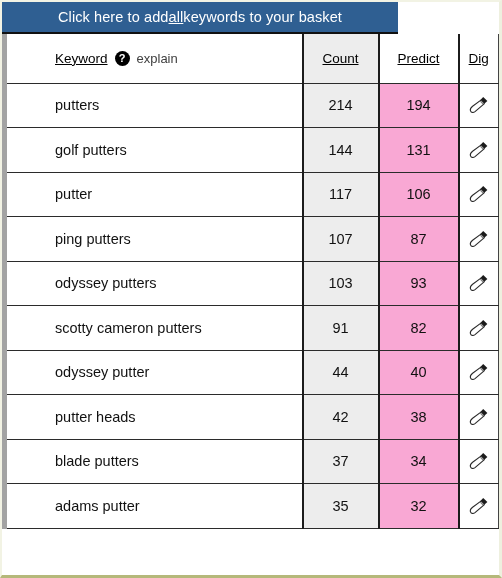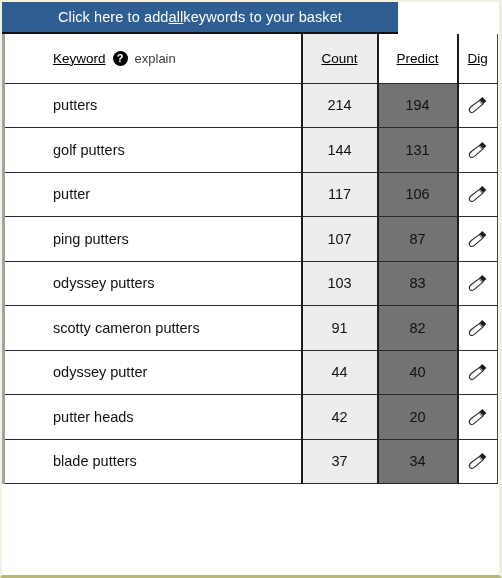--- a/index.html
+++ b/index.html
@@ -60,21 +60,21 @@
     table-layout: fixed;
     background: #ffffff;
   }
   table.kw th, table.kw td {
     border-right: 2px solid #1c1c1c;
     border-bottom: 1.5px solid #2b2b2b;
     padding: 0;
     vertical-align: middle;
   }
   table.kw th:last-child, table.kw td:last-child { border-right: 1px solid #444; }
-  table.kw th:first-child, table.kw td:first-child { border-left: 3px solid #a3a3a3; padding-left: 48px; }
+  table.kw th:first-child, table.kw td:first-child { border-left: 5px solid #a3a3a3; padding-left: 48px; }
 
   col.c-keyword { width: 298px; }
   col.c-count   { width: 76px; }
   col.c-predict { width: 80px; }
   col.c-dig     { width: 40px; }
 
   thead th {
     height: 49px;
     font-weight: normal;
     font-size: 13.5px;
@@ -137,21 +137,21 @@
   td.c-cnt {
     text-align: center;
     font-size: 14.5px;
     color: #111111;
     background: #ededed;
   }
   td.c-prd {
     text-align: center;
     font-size: 14.5px;
     color: #111111;
-    background: #737373;
+    background: #f9a8d4;
   }
   td.c-dig {
     text-align: center;
     background: #ffffff;
   }
   tbody tr:last-child td { border-bottom: 1.5px solid #2b2b2b; }
 
   .trowel {
     display: inline-block;
     width: 22px;
@@ -238,21 +238,21 @@
             <td class="c-prd">87</td>
             <td class="c-dig"><span><svg class="trowel" viewBox="0 0 22 20" xmlns="http://www.w3.org/2000/svg">
                   <path d="M15.2 2.1 L19.4 6.1 L16.6 8.6 L12.6 4.7 Z" fill="#1b1b1b"></path>
                   <path d="M12.9 5.1 L16.4 8.6 L7.0 16.6 C5.0 18.2 3.0 17.4 2.4 15.6 C1.9 13.8 3.0 12.4 4.6 11.2 Z" fill="#ffffff" stroke="#2a2a2a" stroke-width="1.1" stroke-linejoin="round"></path>
                   <path d="M12.2 6.4 L15.0 9.2" stroke="#555" stroke-width="0.9"></path>
                 </svg></span></td>
           </tr>
           <tr>
             <td class="c-kw">odyssey putters</td>
             <td class="c-cnt">103</td>
-            <td class="c-prd">83</td>
+            <td class="c-prd">93</td>
             <td class="c-dig"><span><svg class="trowel" viewBox="0 0 22 20" xmlns="http://www.w3.org/2000/svg">
                   <path d="M15.2 2.1 L19.4 6.1 L16.6 8.6 L12.6 4.7 Z" fill="#1b1b1b"></path>
                   <path d="M12.9 5.1 L16.4 8.6 L7.0 16.6 C5.0 18.2 3.0 17.4 2.4 15.6 C1.9 13.8 3.0 12.4 4.6 11.2 Z" fill="#ffffff" stroke="#2a2a2a" stroke-width="1.1" stroke-linejoin="round"></path>
                   <path d="M12.2 6.4 L15.0 9.2" stroke="#555" stroke-width="0.9"></path>
                 </svg></span></td>
           </tr>
           <tr>
             <td class="c-kw">scotty cameron putters</td>
             <td class="c-cnt">91</td>
             <td class="c-prd">82</td>
@@ -268,34 +268,44 @@
             <td class="c-prd">40</td>
             <td class="c-dig"><span><svg class="trowel" viewBox="0 0 22 20" xmlns="http://www.w3.org/2000/svg">
                   <path d="M15.2 2.1 L19.4 6.1 L16.6 8.6 L12.6 4.7 Z" fill="#1b1b1b"></path>
                   <path d="M12.9 5.1 L16.4 8.6 L7.0 16.6 C5.0 18.2 3.0 17.4 2.4 15.6 C1.9 13.8 3.0 12.4 4.6 11.2 Z" fill="#ffffff" stroke="#2a2a2a" stroke-width="1.1" stroke-linejoin="round"></path>
                   <path d="M12.2 6.4 L15.0 9.2" stroke="#555" stroke-width="0.9"></path>
                 </svg></span></td>
           </tr>
           <tr>
             <td class="c-kw">putter heads</td>
             <td class="c-cnt">42</td>
-            <td class="c-prd">20</td>
+            <td class="c-prd">38</td>
             <td class="c-dig"><span><svg class="trowel" viewBox="0 0 22 20" xmlns="http://www.w3.org/2000/svg">
                   <path d="M15.2 2.1 L19.4 6.1 L16.6 8.6 L12.6 4.7 Z" fill="#1b1b1b"></path>
                   <path d="M12.9 5.1 L16.4 8.6 L7.0 16.6 C5.0 18.2 3.0 17.4 2.4 15.6 C1.9 13.8 3.0 12.4 4.6 11.2 Z" fill="#ffffff" stroke="#2a2a2a" stroke-width="1.1" stroke-linejoin="round"></path>
                   <path d="M12.2 6.4 L15.0 9.2" stroke="#555" stroke-width="0.9"></path>
                 </svg></span></td>
           </tr>
           <tr>
             <td class="c-kw">blade putters</td>
             <td class="c-cnt">37</td>
             <td class="c-prd">34</td>
             <td class="c-dig"><span><svg class="trowel" viewBox="0 0 22 20" xmlns="http://www.w3.org/2000/svg">
                   <path d="M15.2 2.1 L19.4 6.1 L16.6 8.6 L12.6 4.7 Z" fill="#1b1b1b"></path>
                   <path d="M12.9 5.1 L16.4 8.6 L7.0 16.6 C5.0 18.2 3.0 17.4 2.4 15.6 C1.9 13.8 3.0 12.4 4.6 11.2 Z" fill="#ffffff" stroke="#2a2a2a" stroke-width="1.1" stroke-linejoin="round"></path>
                   <path d="M12.2 6.4 L15.0 9.2" stroke="#555" stroke-width="0.9"></path>
                 </svg></span></td>
           </tr>
+          <tr>
+            <td class="c-kw">adams putter</td>
+            <td class="c-cnt">35</td>
+            <td class="c-prd">32</td>
+            <td class="c-dig"><span><svg class="trowel" viewBox="0 0 22 20" xmlns="http://www.w3.org/2000/svg">
+                  <path d="M15.2 2.1 L19.4 6.1 L16.6 8.6 L12.6 4.7 Z" fill="#1b1b1b"></path>
+                  <path d="M12.9 5.1 L16.4 8.6 L7.0 16.6 C5.0 18.2 3.0 17.4 2.4 15.6 C1.9 13.8 3.0 12.4 4.6 11.2 Z" fill="#ffffff" stroke="#2a2a2a" stroke-width="1.1" stroke-linejoin="round"></path>
+                  <path d="M12.2 6.4 L15.0 9.2" stroke="#555" stroke-width="0.9"></path>
+                </svg></span></td>
+          </tr>
         </tbody>
     </table>
 
   </div>
 </div>
 
 </body></html>

